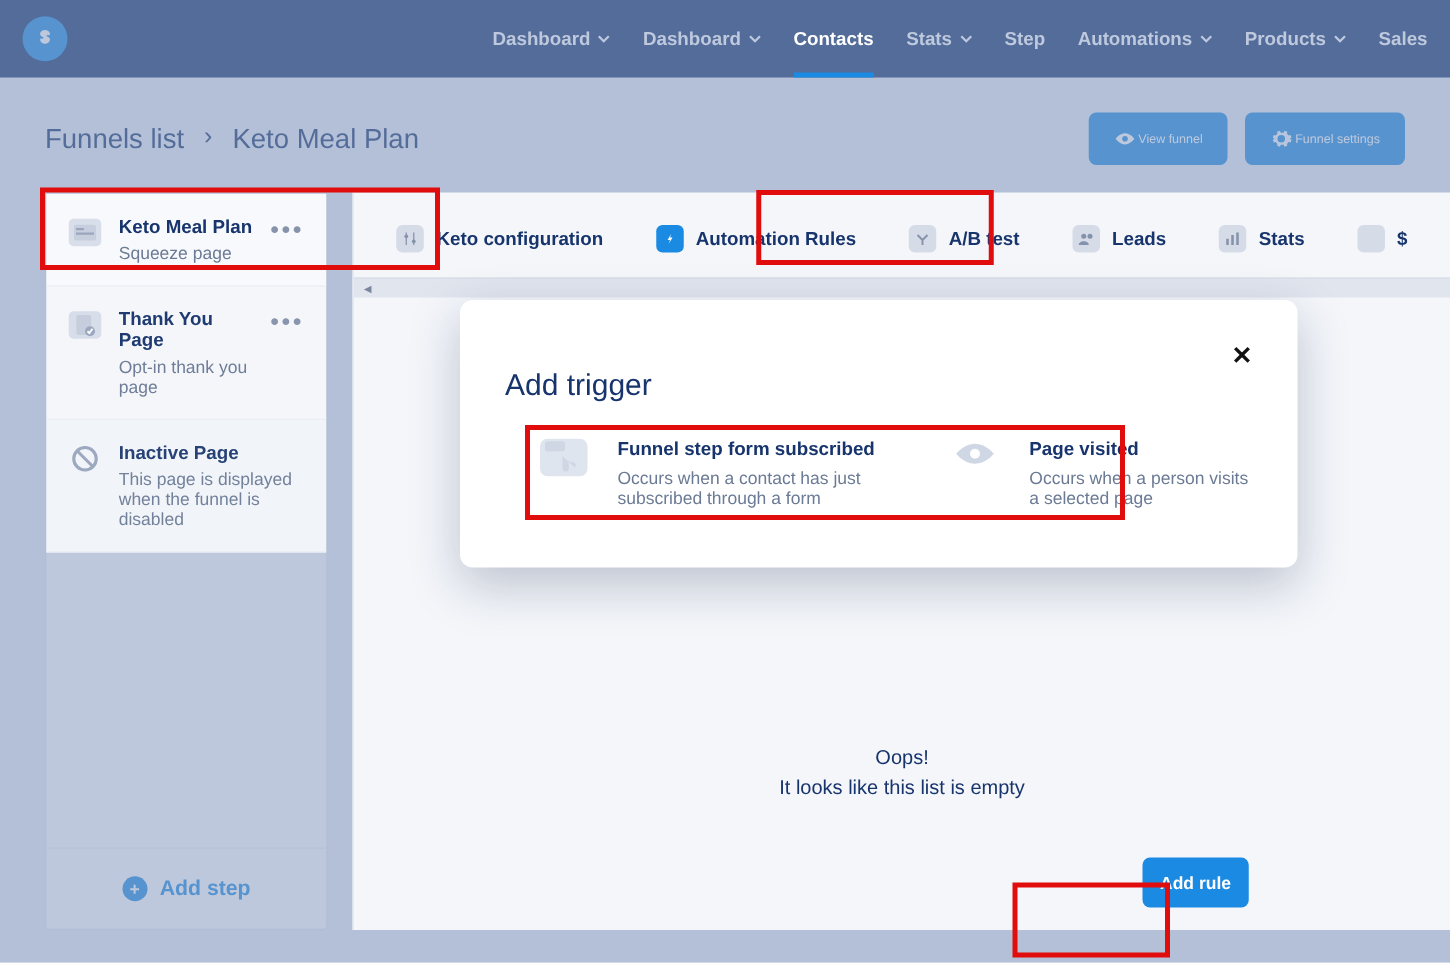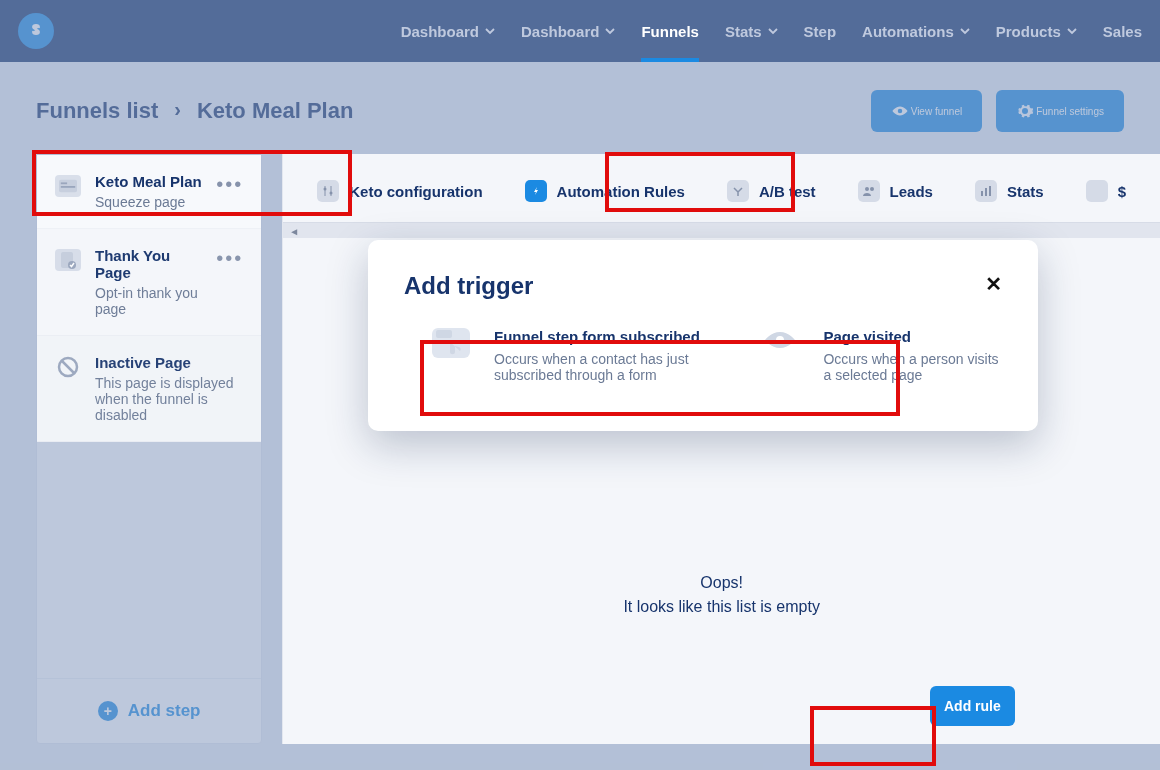--- a/index.html
+++ b/index.html
@@ -21,21 +21,21 @@
   .topnav{height:62px;background:var(--navy);display:flex;align-items:center;padding:0 18px;color:#cfd8e8;}
   .logo{width:36px;height:36px;border-radius:50%;background:var(--blue);display:flex;align-items:center;justify-content:center;margin-right:20px;}
   .nav-spacer{flex:1;}
   .nav-items{display:flex;gap:26px;align-items:center;font-size:15px;font-weight:600;}
   .nav-item{display:flex;align-items:center;gap:6px;color:#bfc9de;cursor:pointer;position:relative;}
   .nav-item.active{color:#ffffff;}
   .nav-item.active::after{content:"";position:absolute;bottom:-22px;left:0;right:0;height:4px;background:var(--blue);}
   .chev{width:10px;height:10px;display:inline-block;}
   
   .subhead{display:flex;align-items:center;justify-content:space-between;padding:28px 36px 22px 36px;}
-  .crumbs{display:flex;align-items:flex-start;gap:16px;font-size:22px;font-weight:700;color:var(--navy-dark);}
+  .crumbs{display:flex;align-items:flex-start;gap:16px;font-size:22px;font-weight:400;color:var(--navy-dark);}
   .crumb-link{cursor:pointer;}
   .crumb-sep{color:var(--navy-dark);font-size:20px;}
   .action-btns{display:flex;gap:14px;}
   .btn{background:var(--blue);color:#fff;font-weight:400;font-size:10px;border:none;border-radius:6px;padding:12px 20px;display:flex;align-items:center;gap:2px;cursor:pointer;}
   
   .main{display:flex;gap:20px;padding:0 0 0 36px;}
   .sidebar{width:320px;background:var(--white);border:1px solid #e3e7ef;border-radius:4px;min-height:590px;display:flex;flex-direction:column;}
   .side-item{padding:18px 18px 18px 18px;display:flex;gap:14px;align-items:flex-start;border-bottom:1px solid #eef1f6;background:var(--sidebar-bg);position:relative;}
   .side-item.dim{opacity:.95;}
   .side-item.inactive{opacity:.9;}
@@ -51,30 +51,30 @@
   .content{flex:1;background:var(--panel-light);border-left:1px solid #e3e7ef;min-height:590px;position:relative;}
   .tabs-outer{position:relative;}
   .tabs{display:flex;gap:10px;padding:16px 18px 10px 18px;align-items:center;overflow:hidden;}
   .tab{display:flex;align-items:center;gap:10px;padding:10px 16px;border-radius:8px;color:var(--navy-dark);font-weight:700;font-size:15px;cursor:pointer;white-space:nowrap;}
   .tab .tico{width:22px;height:22px;border-radius:5px;background:#d5dbe7;display:flex;align-items:center;justify-content:center;}
   .tab.active{color:var(--navy-dark);position:relative;}
   .tab.active .tico{background:var(--blue);}
   .tab.active::after{content:"";position:absolute;left:8px;right:8px;bottom:-14px;height:3px;background:var(--blue);}
   .tabs-scroll{height:16px;background:#e1e5ee;border-top:1px solid #d7dce7;position:relative;}
   .tabs-scroll .arrow{position:absolute;left:4px;top:0;width:14px;height:16px;display:flex;align-items:center;justify-content:center;color:#7c879d;font-size:10px;cursor:pointer;}
-  .empty-state{position:absolute;left:0;right:0;top:420px;text-align:center;color:var(--navy-dark);font-size:16px;}
+  .empty-state{position:absolute;left:0;right:0;top:444px;text-align:center;color:var(--navy-dark);font-size:16px;}
   .empty-state .l1{font-weight:500;margin-bottom:6px;}
-  .add-rule-wrap{position:absolute;right:134px;bottom:18px;width:96px;margin-left:15px;}
+  .add-rule-wrap{position:absolute;right:150px;bottom:18px;width:96px;margin-left:15px;}
   .add-rule{background:var(--blue);color:#fff;font-weight:700;border:none;border-radius:6px;padding:12px 14px;font-size:14px;cursor:pointer;}
   .hi-box{border:4px solid var(--red);position:absolute;pointer-events:none;}
   
   .overlay{position:absolute;inset:0;background:var(--overlay);}
   .modal{position:absolute;left:368px;top:240px;width:670px;background:#fff;border-radius:10px;box-shadow:0 14px 40px rgba(20,40,80,.25);padding:32px 36px 48px 36px;z-index:20;}
   .modal-head{display:flex;justify-content:space-between;align-items:flex-start;}
-  .modal-title{font-size:24px;font-weight:700;color:var(--navy-dark);}
+  .modal-title{font-size:24px;font-weight:400;color:var(--navy-dark);margin-top:23px;}
   .modal-close{font-size:20px;color:#111;cursor:pointer;font-weight:700;}
   .trigger-list{margin-top:28px;display:flex;flex-direction:row;gap:30px;padding-left:28px;}
   .trigger{display:flex;gap:24px;align-items:flex-start;cursor:pointer;}
   .trigger .tgl-ico{width:38px;height:30px;border-radius:6px;background:#dfe5ef;flex-shrink:0;}
   .trigger .tgl-ico.eye{background:transparent;}
   .tgl-title{font-weight:700;color:var(--navy-dark);font-size:15px;}
   .tgl-sub{color:var(--grey-text);font-size:14px;margin-top:6px;}
   
   .hi-sidebar{left:32px;top:150px;width:320px;height:66px;z-index:15;}
   .hi-tab{left:605px;top:152px;width:190px;height:60px;z-index:15;}
@@ -105,21 +105,21 @@
       </div>
     <div class="nav-item">
         <span>Dashboard</span>
         <span class="chev">
           <svg viewBox="0 0 10 10">
             <path d="M1 3l4 4 4-4" stroke="#bfc9de" stroke-width="1.8" fill="none"></path>
           </svg>
         </span>
       </div>
     <div class="nav-item active">
-        <span>Funnels</span>
+        <span>Contacts</span>
       </div>
     <div class="nav-item">
         <span>Stats</span>
         <span class="chev">
           <svg viewBox="0 0 10 10">
             <path d="M1 3l4 4 4-4" stroke="#bfc9de" stroke-width="1.8" fill="none"></path>
           </svg>
         </span>
       </div>
     <div class="nav-item">

